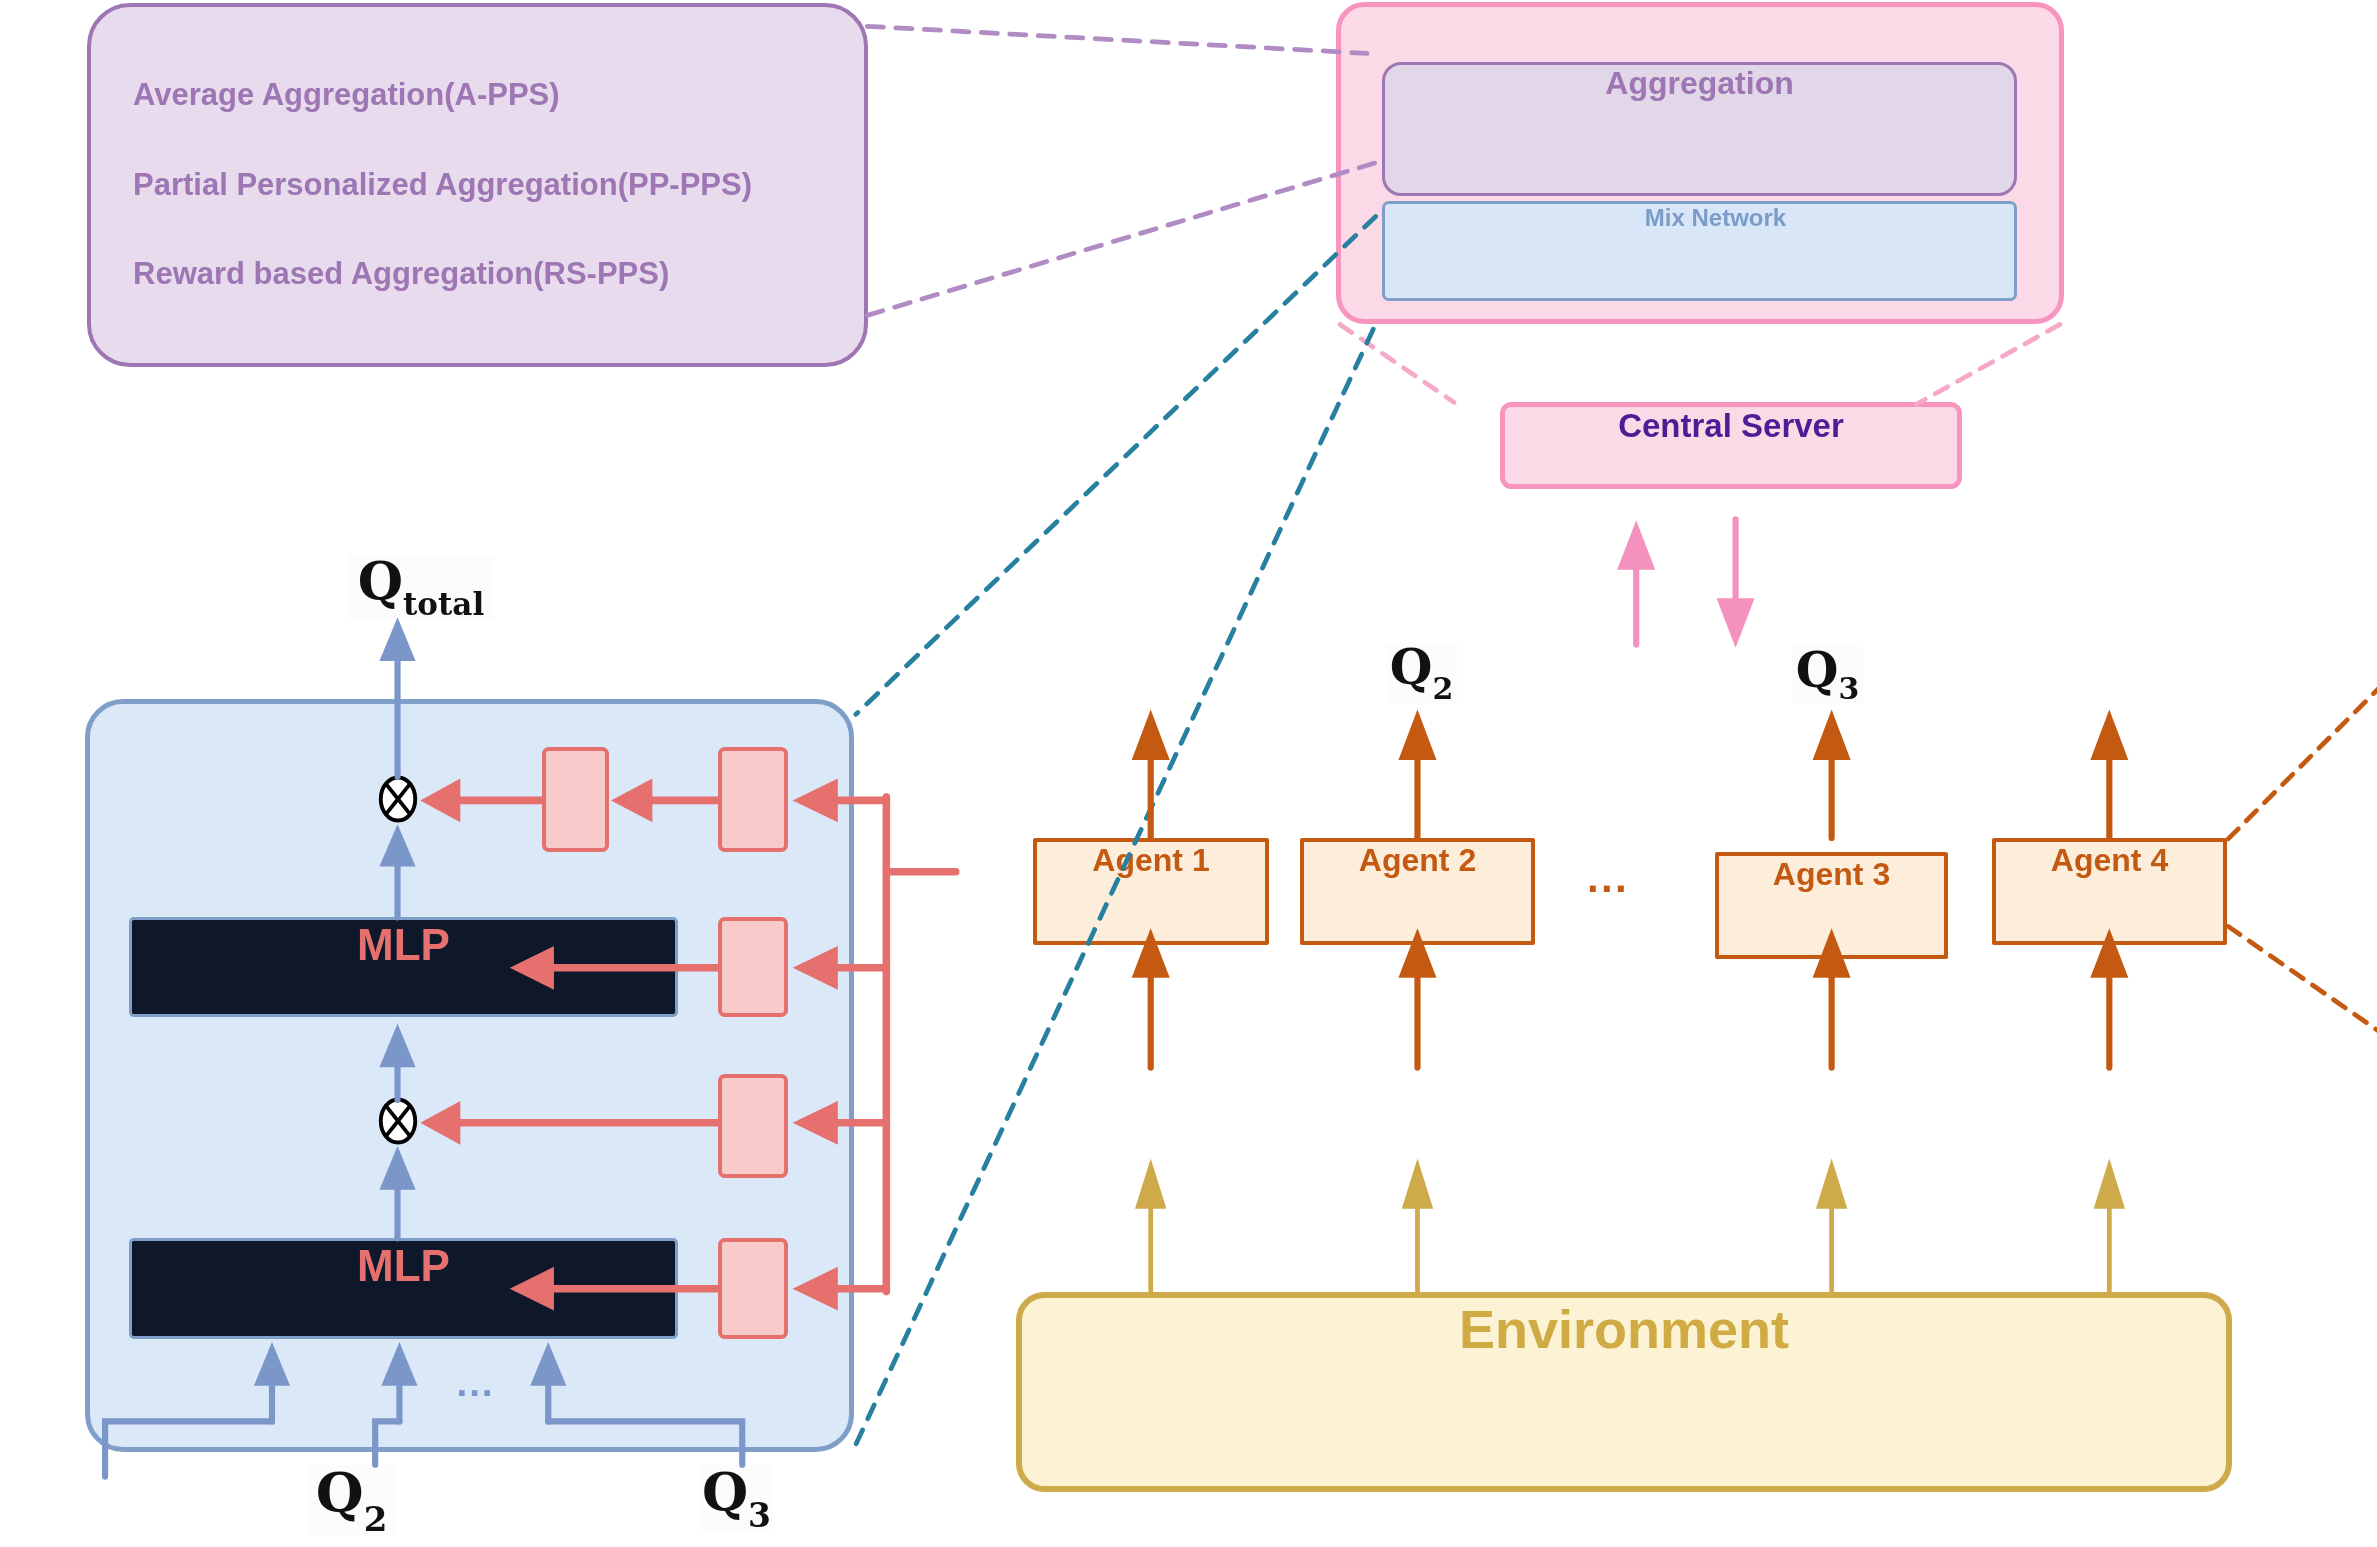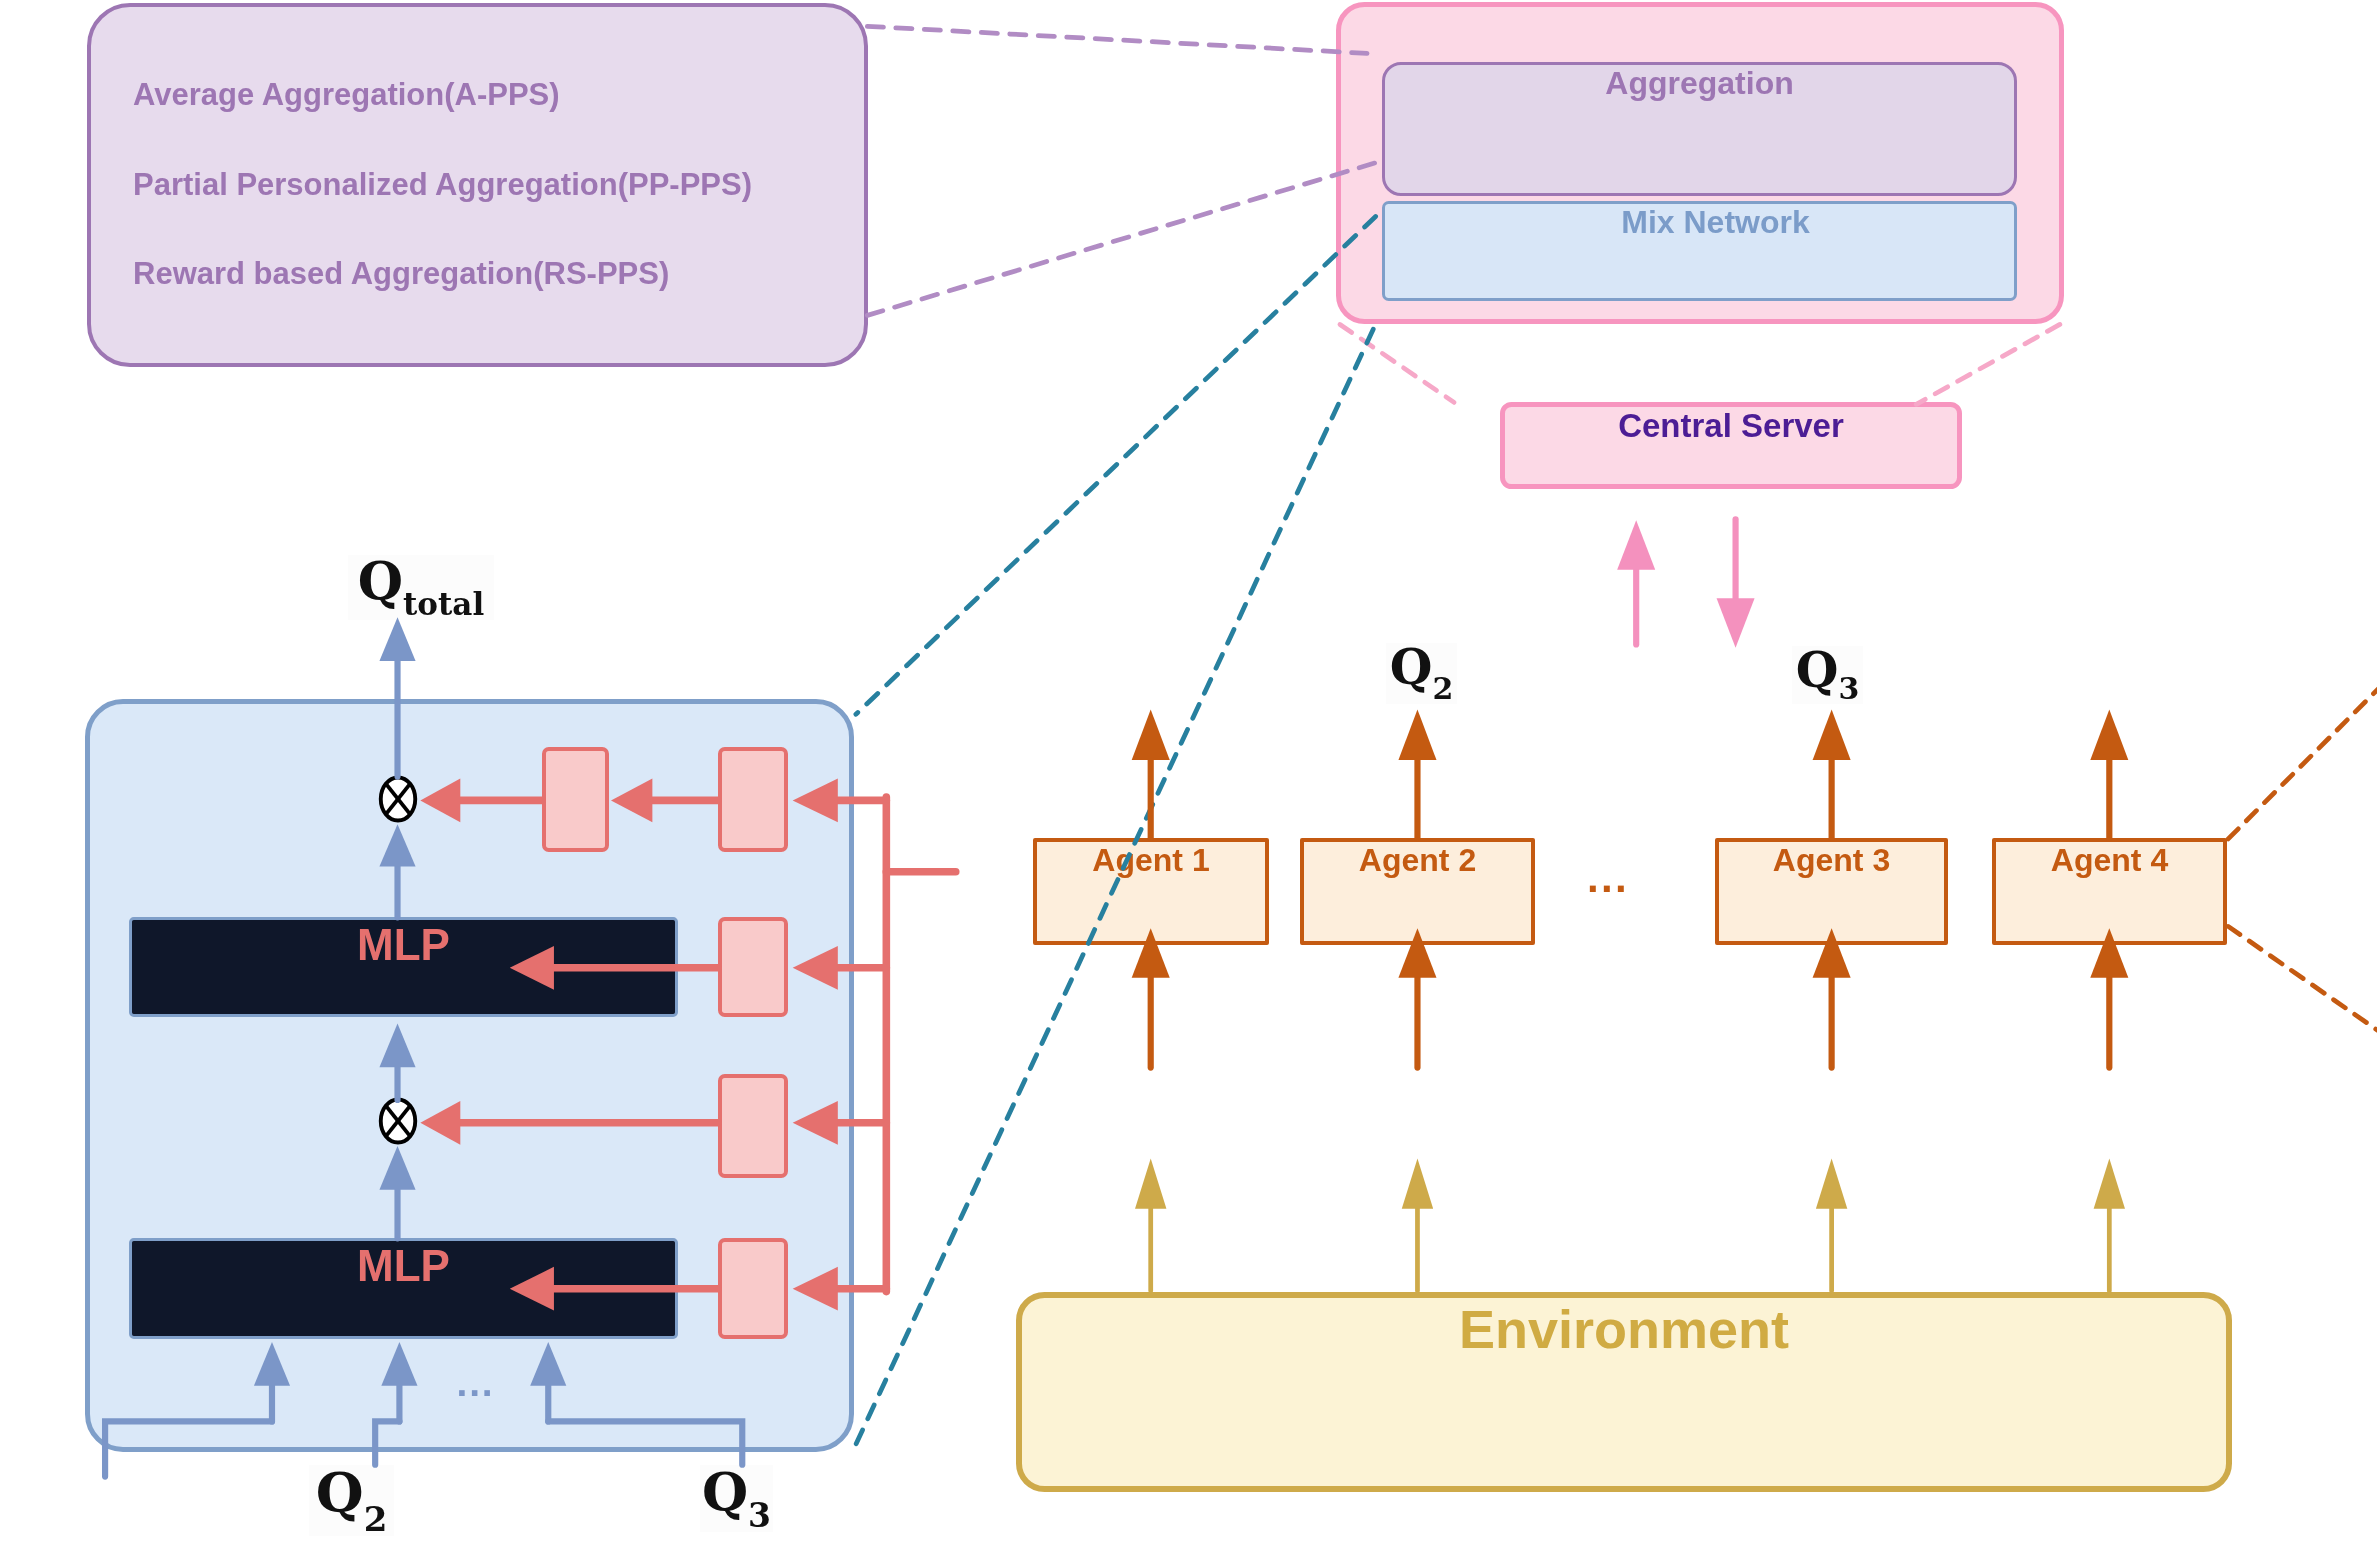--- a/index.html
+++ b/index.html
@@ -10,21 +10,21 @@
   
   .legend{left:87px;top:2.9px;width:781px;height:364px;background:#e7dbed;border:4.8px solid #9d76b3;
           border-radius:43px;flex-direction:column;justify-content:space-evenly;padding:19px 42px;}
   .legend .line{font-size:31px;color:#9d76b3;line-height:1.25;}
   
   .server-container{left:1336px;top:2.4px;width:728px;height:322px;background:#fcd9e6;
           border:5.7px solid #f795bf;border-radius:28.5px;}
   .aggregation-box{left:1382px;top:34px;width:635px;height:134px;background:#e2d6e9;
           border:3.8px solid #9d76b3;border-radius:19px;font-size:32px;color:#9d76b3;margin-top:28px;}
   .mixnet-box{left:1382px;top:201px;width:635px;height:100px;background:#d8e6f7;
-          border:3.8px solid #7f9fc9;border-radius:6.7px;font-size:32px;color:#7b9cc9;padding-left:32px;}
+          border:3.8px solid #7f9fc9;border-radius:6.7px;font-size:24px;color:#7b9cc9;padding-left:32px;}
   .central-server{left:1500px;top:402px;width:462px;height:87px;background:#fcd9e6;
           border:5.7px solid #f795bf;border-radius:11.4px;font-size:33px;color:#4c1d95;}
   
   .agent{top:838px;height:107px;background:#fdeedc;border:4.8px solid #c45a11;border-radius:2px;
           font-size:32px;color:#c45a11;}
   .agents-ellipsis{left:1576px;top:854px;width:64px;height:52px;color:#c45a11;font-size:42px;letter-spacing:2.4px;}
   
   .environment{left:1016px;top:1292px;width:1216px;height:200px;background:#fcf3d5;
           border:6.7px solid #ceaa4a;border-radius:28.5px;font-size:54px;color:#d0ab43;}
   
@@ -72,21 +72,21 @@
     <span class="base" style="font-size:49px;">Q</span>
     <span class="sub" style="font-size:30px;">3</span>
   </div>
 
   <div class="box agent" style="left:1033px;width:236px;">
     <span>Agent 1</span>
   </div>
   <div class="box agent" style="left:1300px;width:235px;">
     <span>Agent 2</span>
   </div>
-  <div class="box agent" style="left:1715px;width:233px;">
+  <div class="box agent" style="left:1715px;width:233px;margin-top:14px;">
     <span>Agent 3</span>
   </div>
   <div class="box agent" style="left:1992px;width:235px;">
     <span>Agent 4</span>
   </div>
   <div class="box agents-ellipsis">...</div>
 
   <div class="box environment">
     <span>Environment</span>
   </div>

